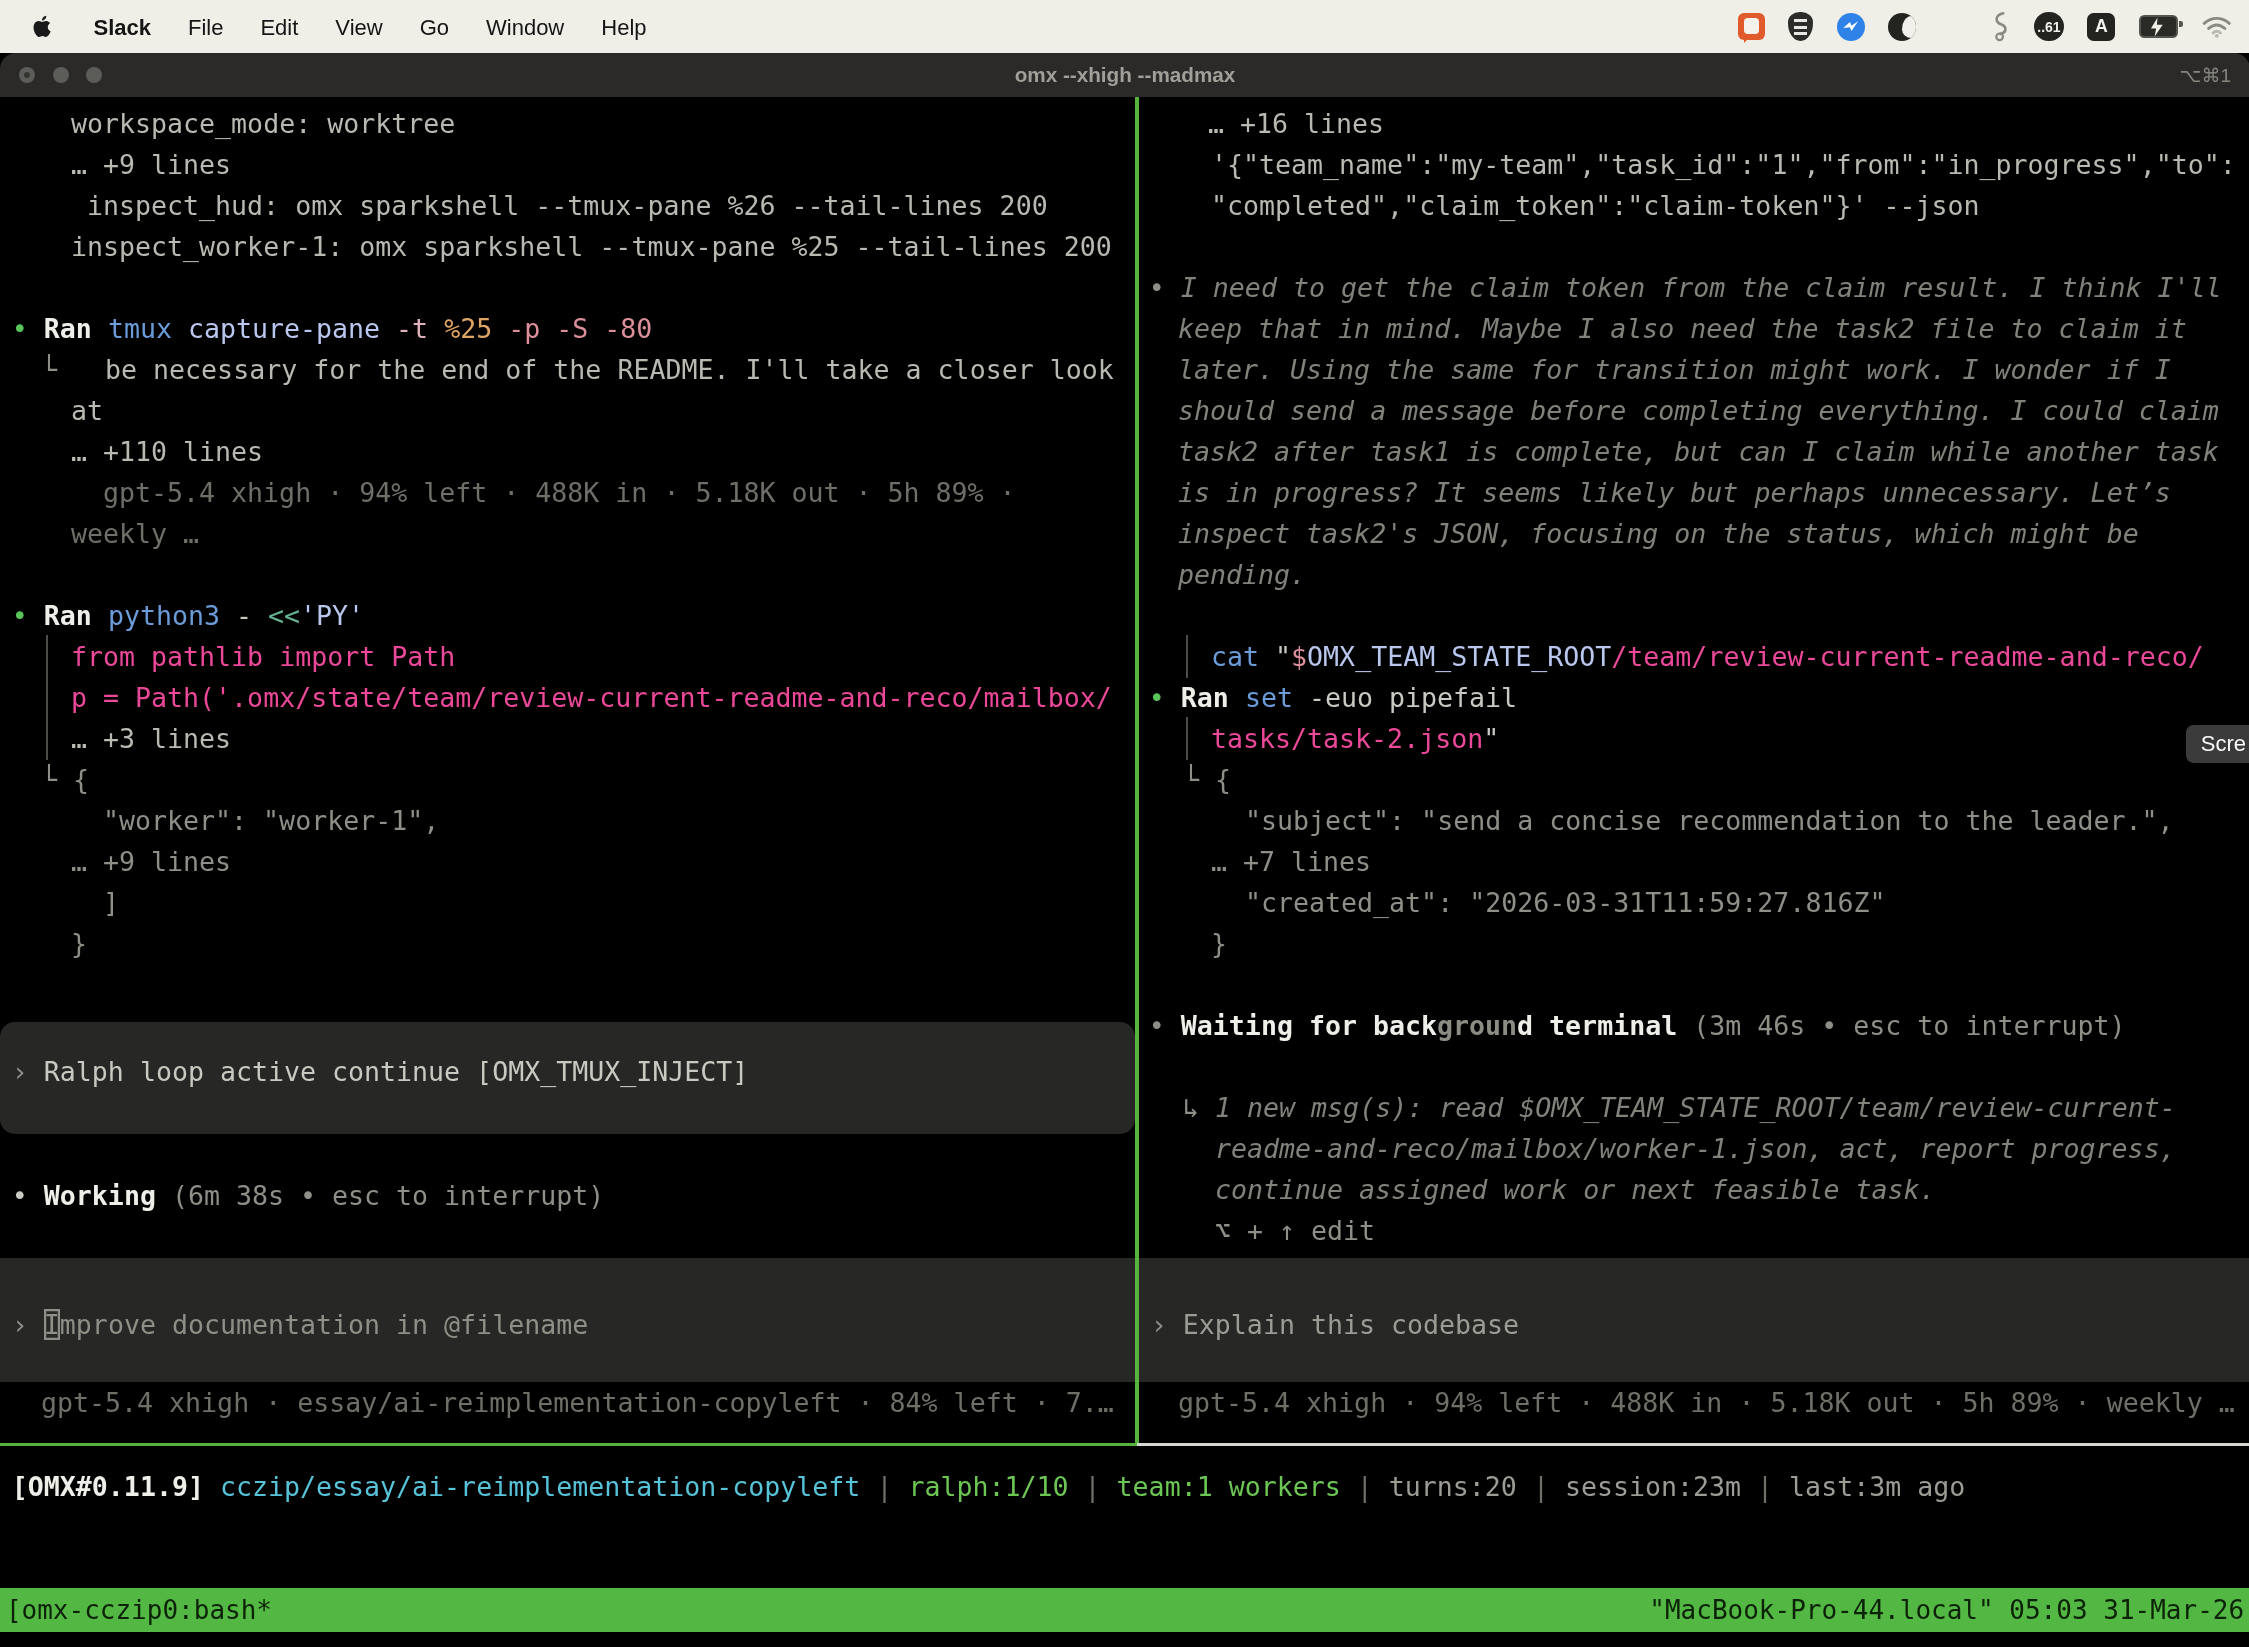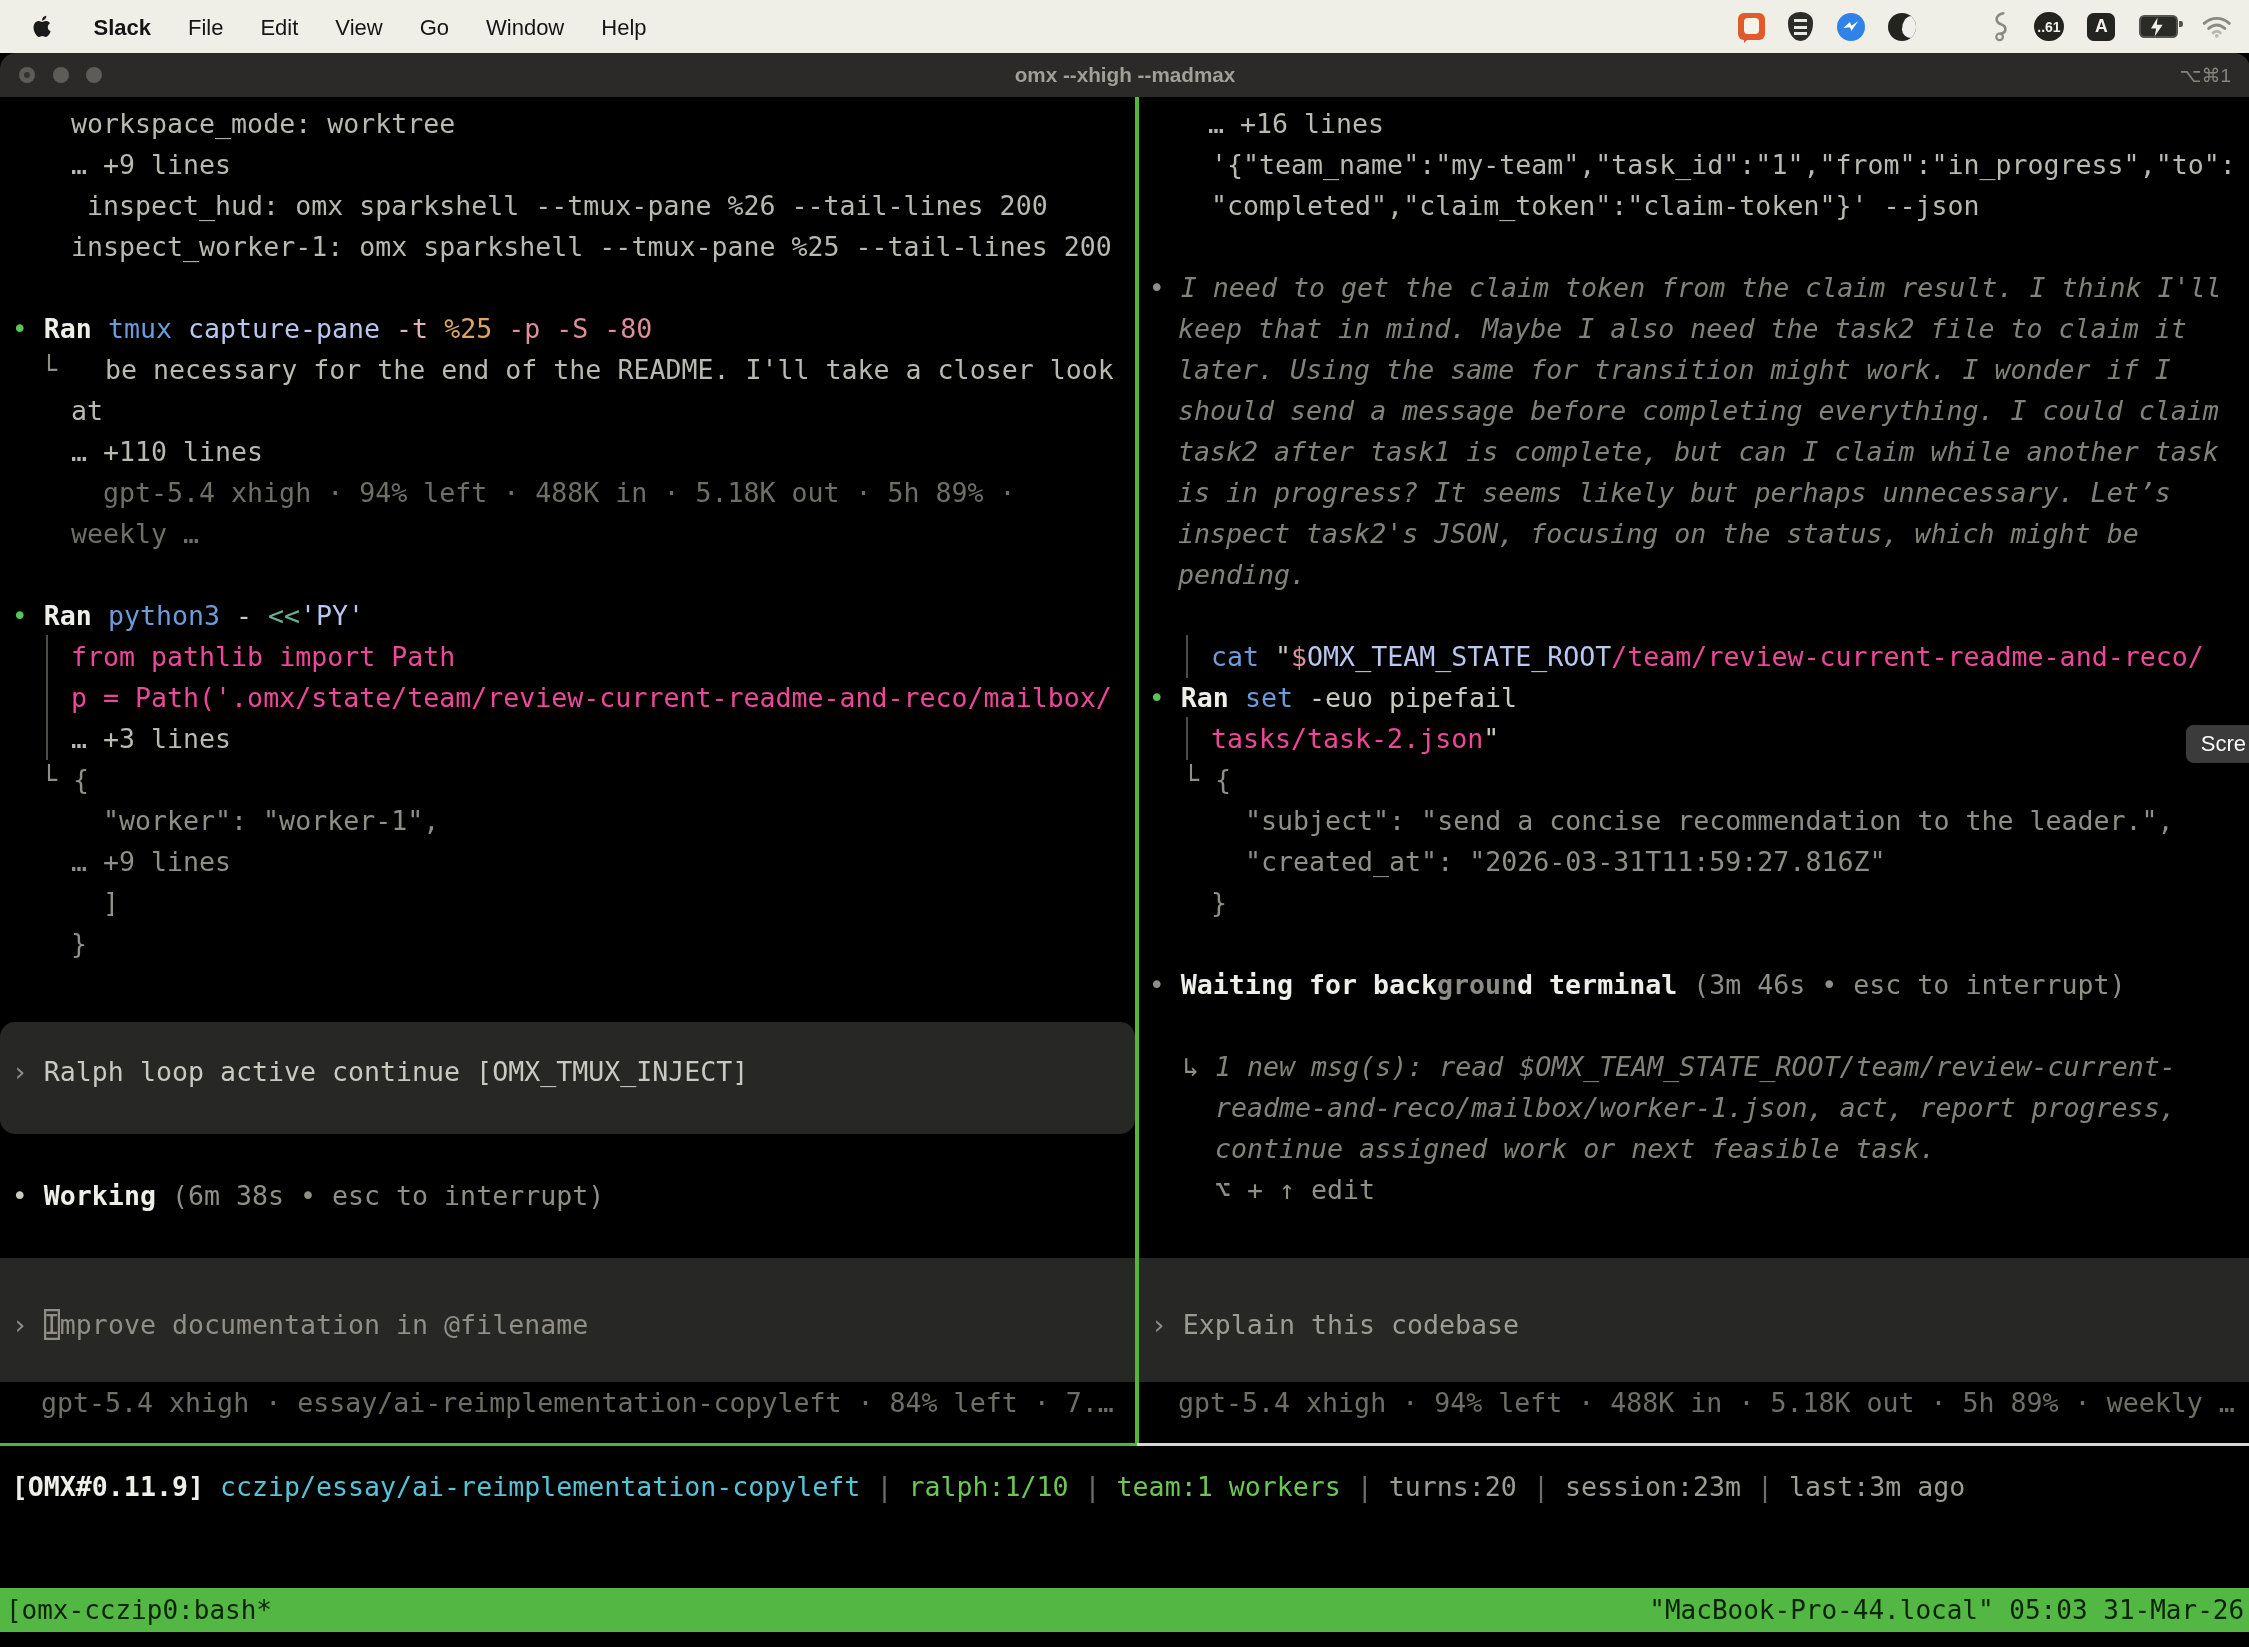--- a/index.html
+++ b/index.html
@@ -206,20 +206,21 @@
         <div class="tline" style="padding-left: 41px;"><span class="s-ital">task2 after task1 is complete, but can I claim while another task</span></div>
         <div class="tline" style="padding-left: 41px;"><span class="s-ital">is in progress? It seems likely but perhaps unnecessary. Let’s</span></div>
         <div class="tline" style="padding-left: 41px;"><span class="s-ital">inspect task2's JSON, focusing on the status, which might be</span></div>
         <div class="tline" style="padding-left: 41px;"><span class="s-ital">pending.</span></div>
         <div class="tline"></div>
         <div class="tline bar" style="--bx: 49px; padding-left: 74px;"><span class="s-blue">cat</span><span class="s-txt"> </span><span class="s-lt">"</span><span class="s-pink">$</span><span class="s-lav">OMX_TEAM_STATE_ROOT</span><span class="s-code">/team/review-current-readme-and-reco/</span></div>
         <div class="tline" style="padding-left: 11.8px;"><span class="s-green">•</span><span class="s-txt"> </span><span class="s-white">Ran</span><span class="s-txt"> </span><span class="s-blue">set</span><span class="s-txt"> </span><span class="s-lt">-euo pipefail</span></div>
         <div class="tline bar" style="--bx: 49px; padding-left: 74px;"><span class="s-code">tasks/task-2.json</span><span class="s-lt">"</span></div>
         <div class="tline" style="padding-left: 46px;"><span class="s-dim">└ </span><span class="s-dim">{</span></div>
         <div class="tline" style="padding-left: 108px;"><span class="s-dim">"subject": "send a concise recommendation to the leader.",</span></div>
+        <div class="tline" style="padding-left: 74px;"><span class="s-dim">… +7 lines</span></div>
         <div class="tline" style="padding-left: 108px;"><span class="s-dim">"created_at": "2026-03-31T11:59:27.816Z"</span></div>
         <div class="tline" style="padding-left: 74px;"><span class="s-dim">}</span></div>
         <div class="tline"></div>
         <div class="tline" style="padding-left: 11.8px;"><span class="s-dim">•</span><span class="s-txt"> </span><span class="s-white">Waiting for back</span><span class="s-shim">groun</span><span class="s-white">d terminal</span><span class="s-txt"> </span><span class="s-dim">(3m 46s • esc to interrupt)</span></div>
         <div class="tline"></div>
         <div class="tline" style="padding-left: 46px;"><span class="s-dim">↳ </span><span class="s-ital">1 new msg(s): read $OMX_TEAM_STATE_ROOT/team/review-current-</span></div>
         <div class="tline" style="padding-left: 78px;"><span class="s-ital">readme-and-reco/mailbox/worker-1.json, act, report progress,</span></div>
         <div class="tline" style="padding-left: 78px;"><span class="s-ital">continue assigned work or next feasible task.</span></div>
         <div class="tline" style="padding-left: 78px;"><span class="s-dim">⌥ + ↑ edit</span></div>
       </div>

